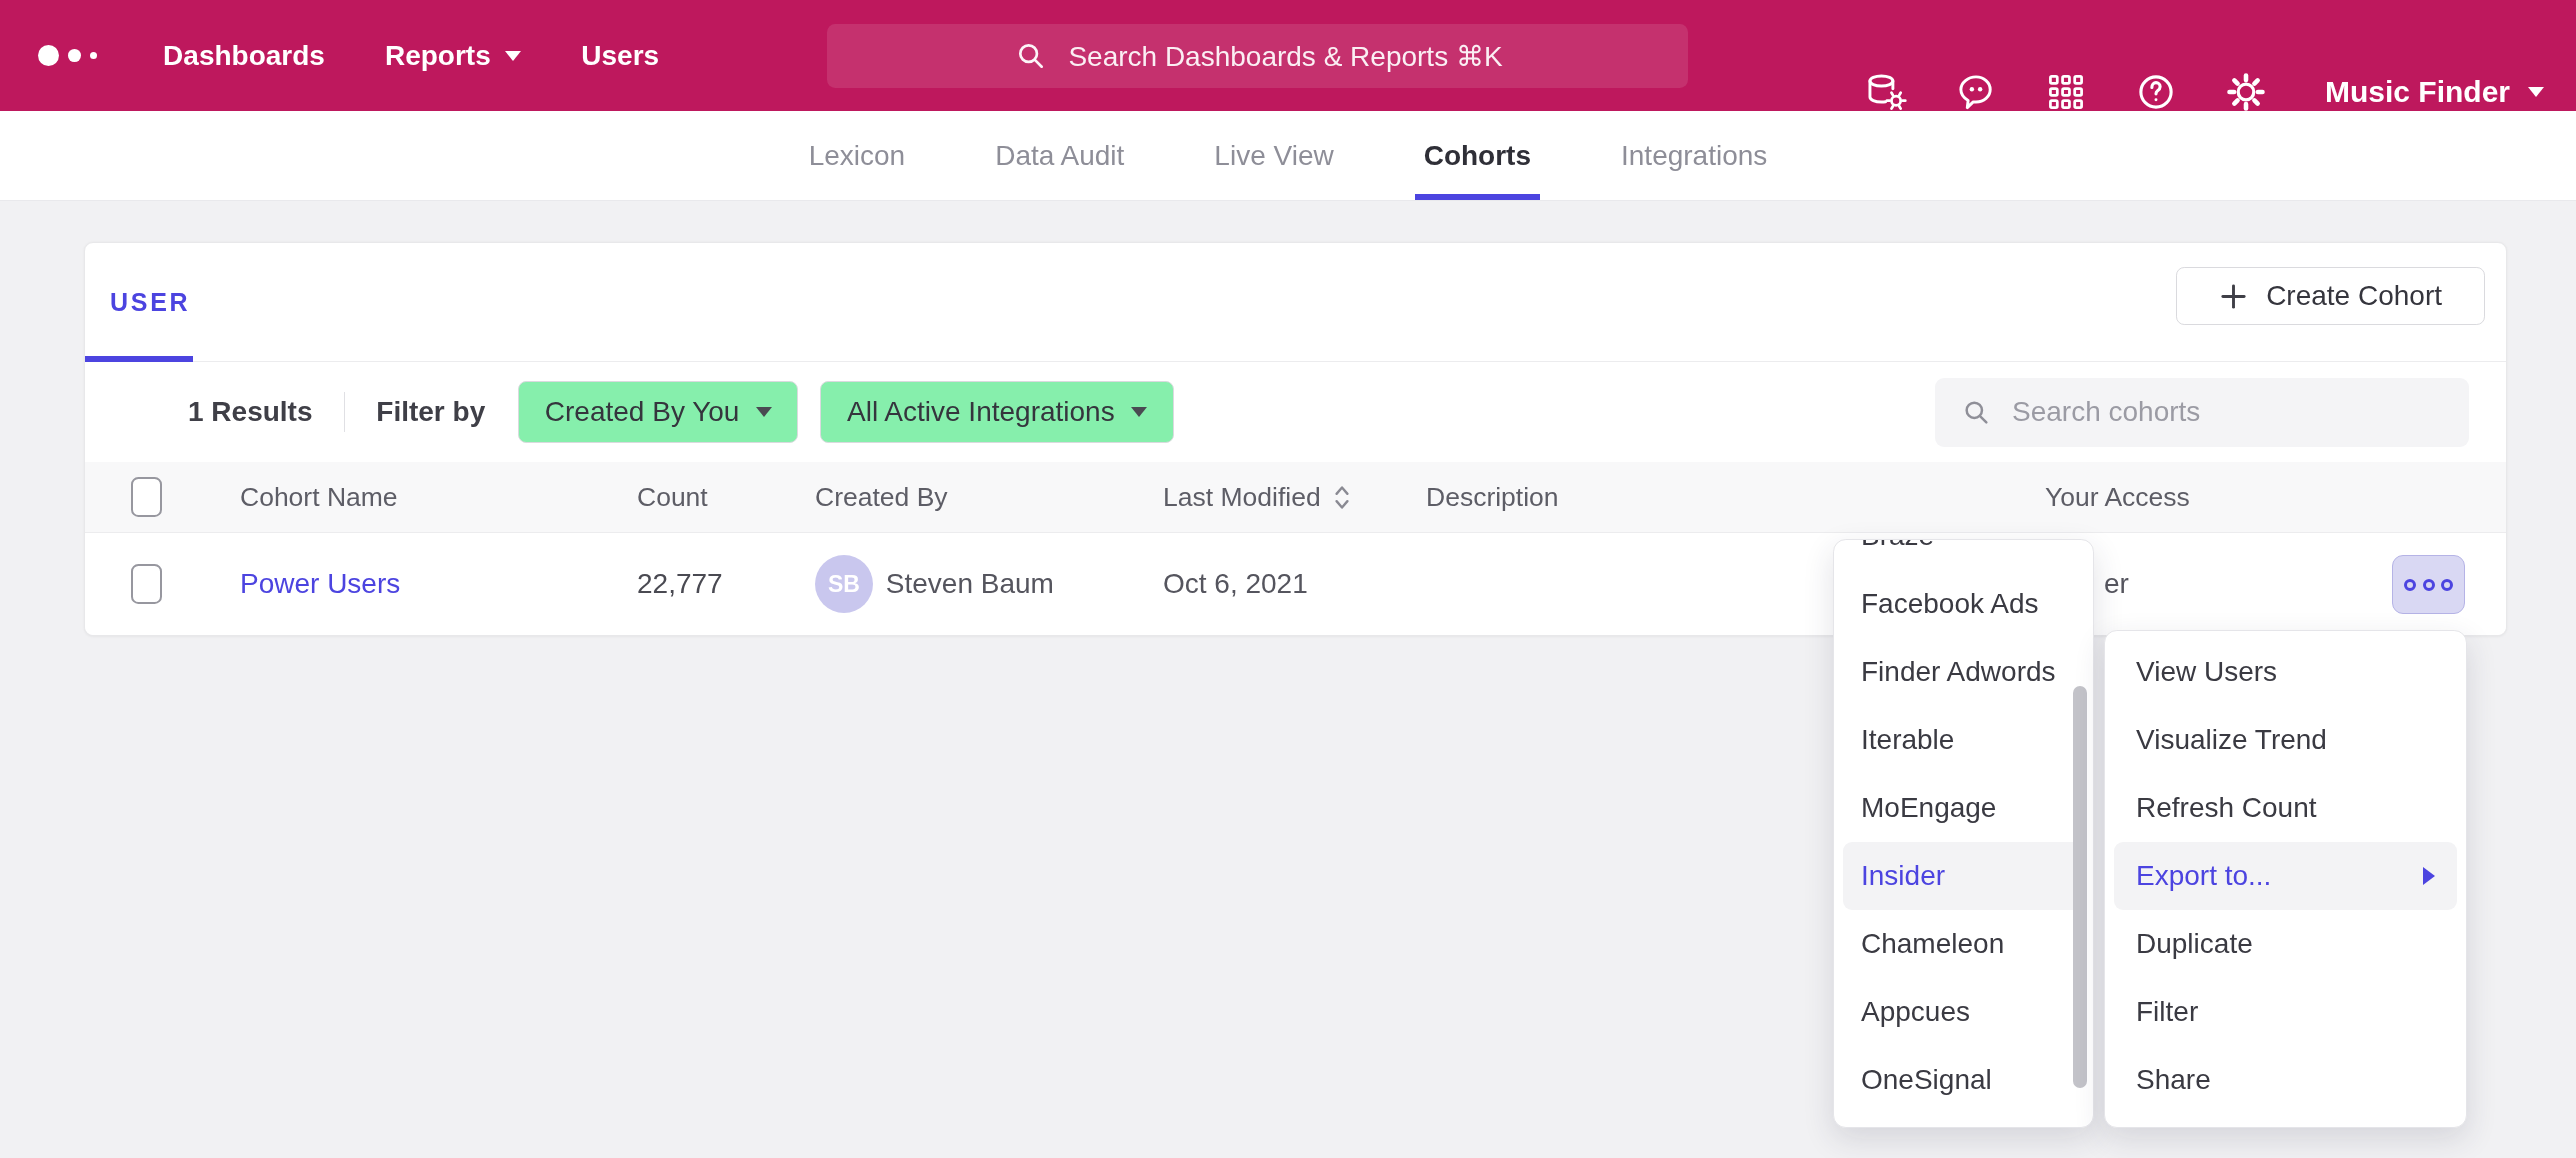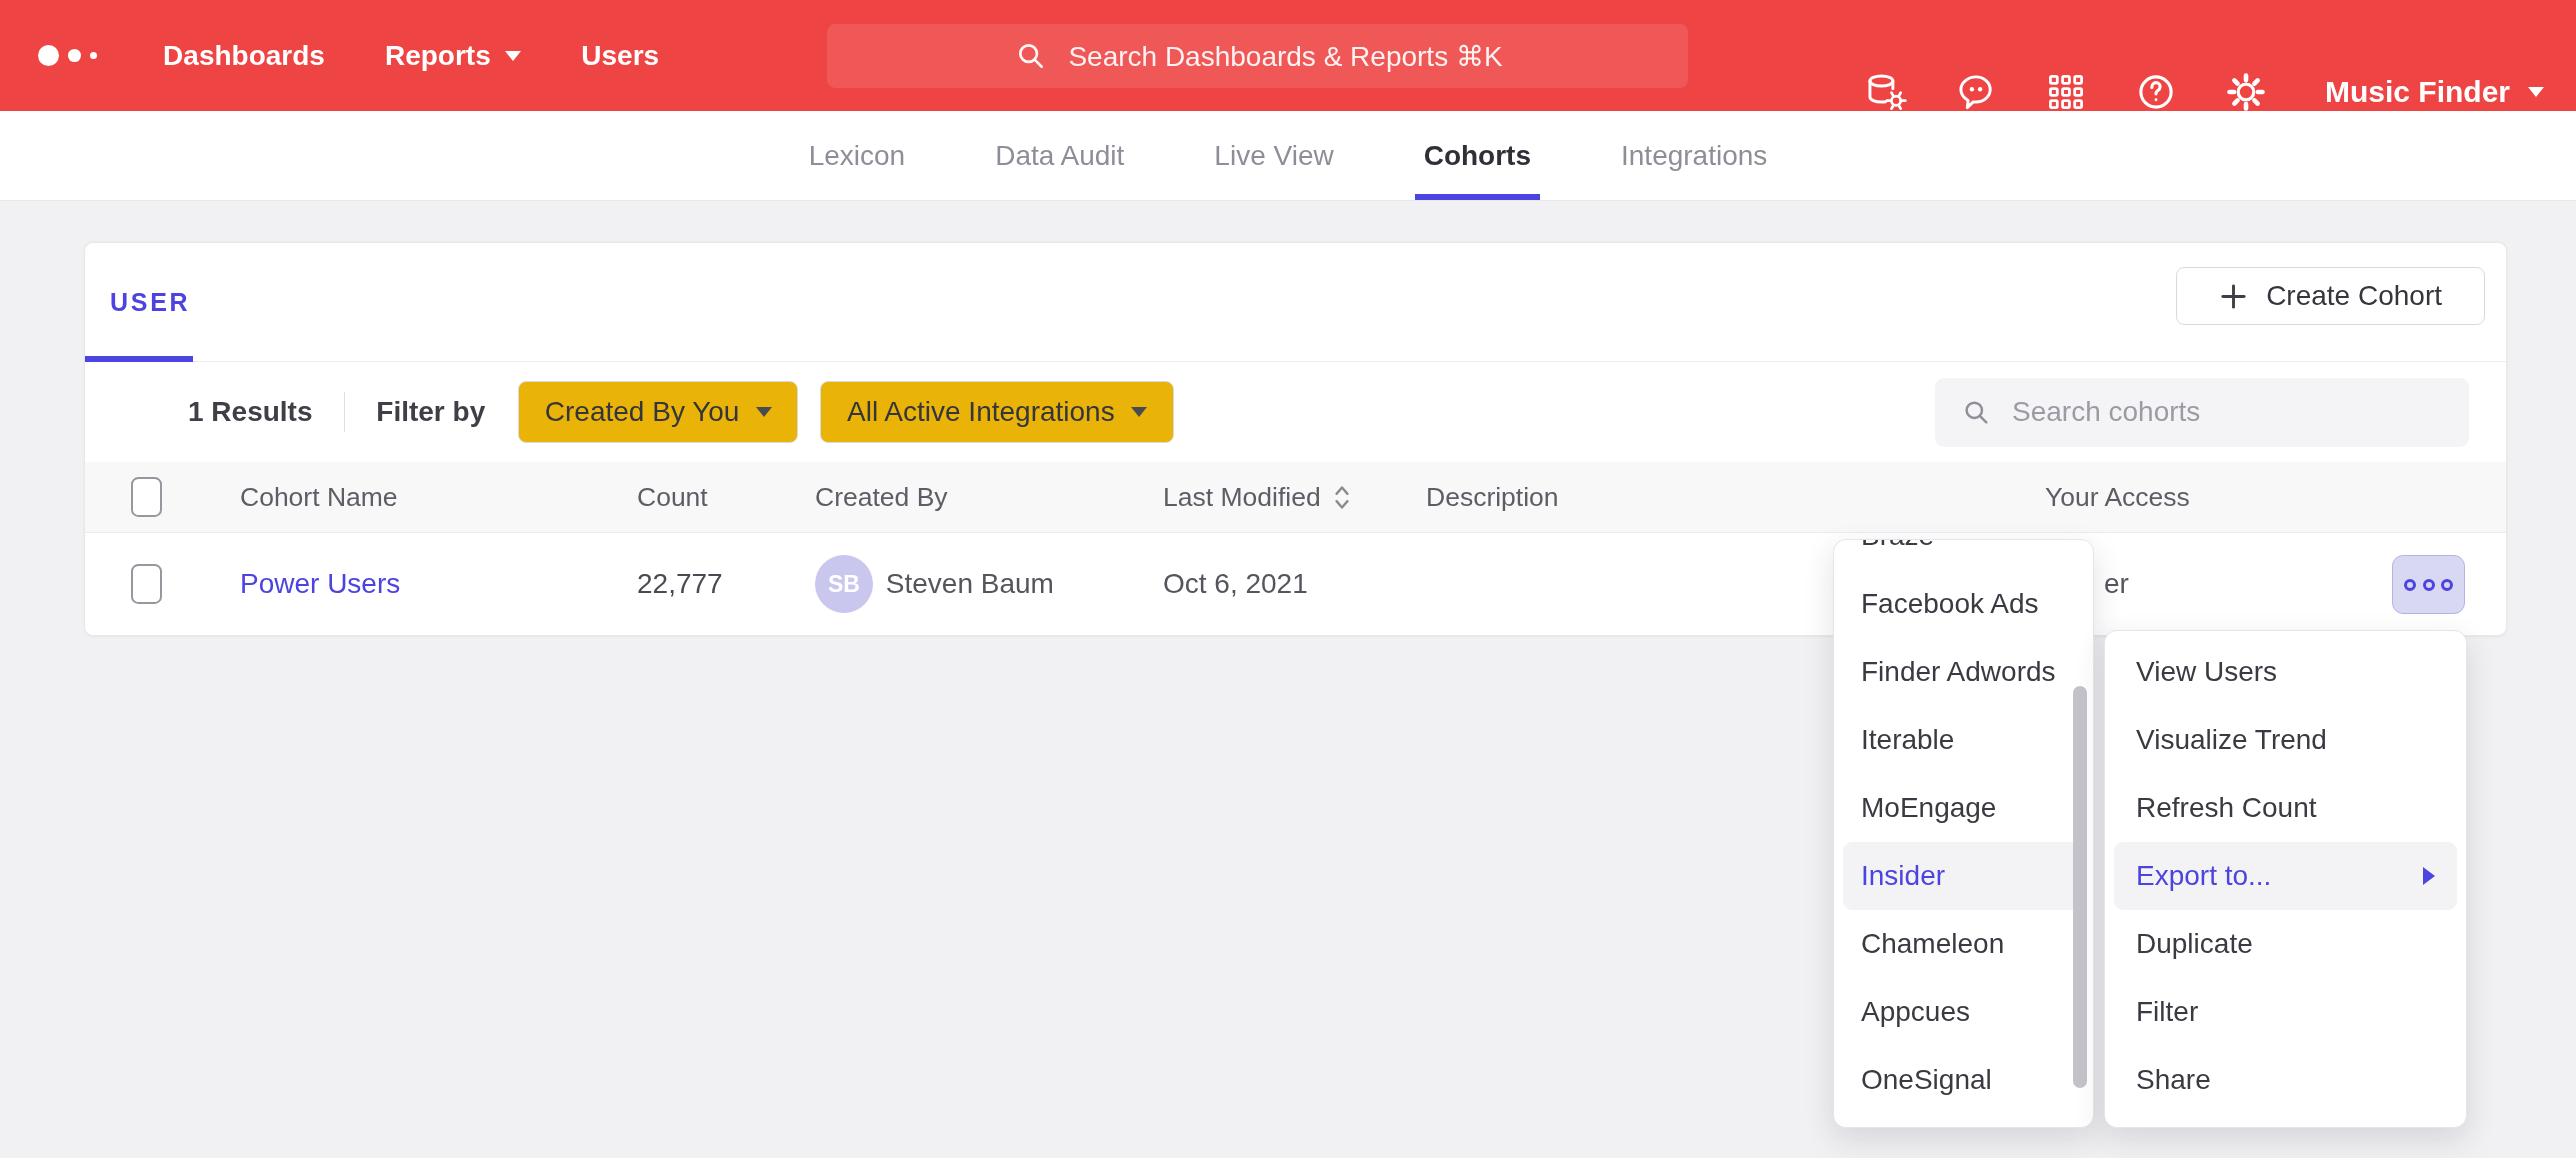--- a/index.html
+++ b/index.html
@@ -4,21 +4,21 @@
 <style>
   * { box-sizing: border-box; margin: 0; padding: 0; }
   body { margin: 0; background: #f1f1f3; }
   .screen {
     position: relative; width: 2576px; height: 1158px; overflow: hidden;
     background: #f1f1f3; font-family: "Liberation Sans", sans-serif;
   }
 
   
   .topnav { position: absolute; left: 0; top: 0; width: 100%; height: 111px;
-    background: #ef4444; display: flex; align-items: center; z-index: 10; }
+    background: #be185d; display: flex; align-items: center; z-index: 10; }
   .logo { margin-left: 38px; display: flex; align-items: center; gap: 9px; }
   .logo .d1 { width: 21px; height: 21px; border-radius: 50%; background: #fff; }
   .logo .d2 { width: 12.8px; height: 12.8px; border-radius: 50%; background: #fff; }
   .logo .d3 { width: 7.3px; height: 7.3px; border-radius: 50%; background: #fff; }
   .nav-links { display: flex; margin-left: 66px; gap: 60px; align-items: center; }
   .nav-link { color: #fff; font-size: 28px; font-weight: 700; display: flex;
     align-items: center; gap: 14.6px; cursor: pointer; }
   .caret-white { width: 0; height: 0; border-left: 8.2px solid transparent;
     border-right: 8.2px solid transparent; border-top: 10px solid #fff; }
   .gsearch { position: absolute; left: 827px; top: 24px; width: 861px; height: 64px;
@@ -56,21 +56,21 @@
     display: flex; align-items: center; gap: 18px; font-size: 28px; color: #35353d;
     font-weight: 500; cursor: pointer; }
 
   .filter-row { position: relative; height: 100px; display: flex; align-items: center;
     padding-left: 103px; font-size: 28px; color: #3f3f47; }
   .results { font-weight: 600; }
   .vdiv { width: 1.8px; height: 40px; background: #e0e0e4; margin: 0 31px; }
   .filter-by { font-weight: 600; margin-right: 33px; }
   .drop-btn { height: 62px; padding: 0 25.6px; border: 1.8px solid #dadade;
     border-radius: 8.2px; display: flex; align-items: center; gap: 16.4px;
-    margin-right: 22px; background: #eab308; font-weight: 500; color: #35353d;
+    margin-right: 22px; background: #86efac; font-weight: 500; color: #35353d;
     cursor: pointer; }
   .caret-dark { width: 0; height: 0; border-left: 8.2px solid transparent;
     border-right: 8.2px solid transparent; border-top: 10px solid #4a4a52; }
   .cohort-search { position: absolute; right: 37px; top: 15.5px; width: 534px;
     height: 69px; background: #f4f4f6; border-radius: 9px; display: flex;
     align-items: center; padding: 0 24px; gap: 18px; }
   .cohort-search input { border: 0; background: transparent; outline: none;
     font-size: 28px; color: #55555e; width: 100%;
     font-family: "Liberation Sans", sans-serif; }
   .cohort-search input::placeholder { color: #9b9ba4; }

